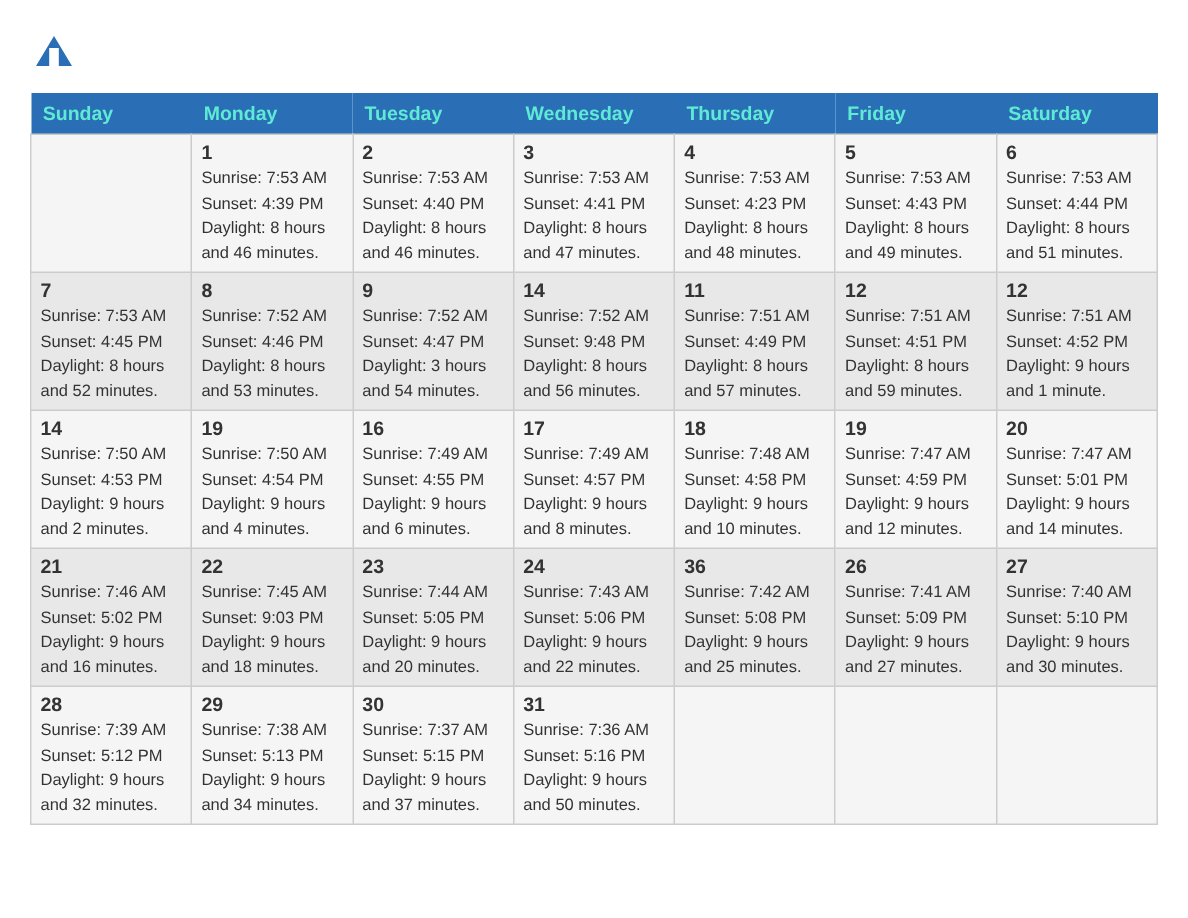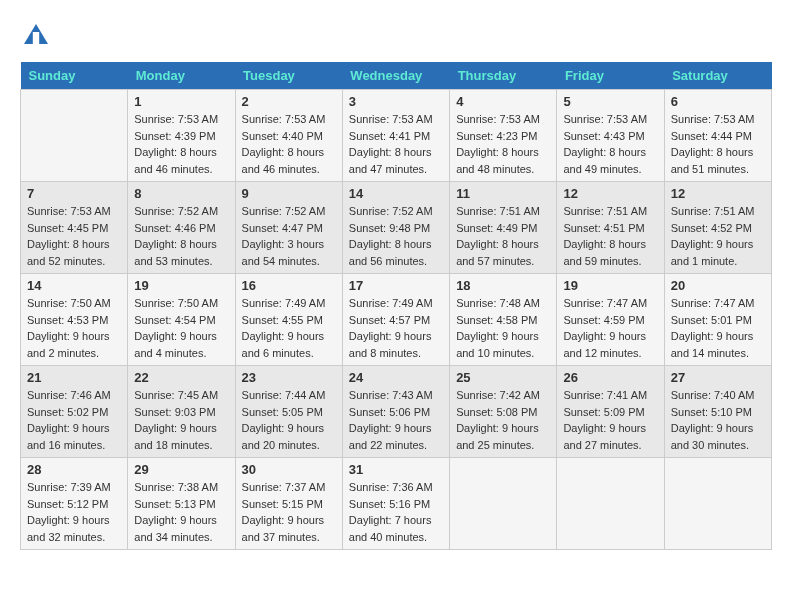--- a/index.html
+++ b/index.html
@@ -316,21 +316,21 @@
         </td>
         <td>
           <span class="day-num">24</span>
           <div class="day-info">
             <div>Sunrise: 7:43 AM</div>
             <div>Sunset: 5:06 PM</div>
             <div>Daylight: 9 hours and 22 minutes.</div>
           </div>
         </td>
         <td>
-          <span class="day-num">25</span>
+          <span class="day-num">36</span>
           <div class="day-info">
             <div>Sunrise: 7:42 AM</div>
             <div>Sunset: 5:08 PM</div>
             <div>Daylight: 9 hours and 25 minutes.</div>
           </div>
         </td>
         <td>
           <span class="day-num">26</span>
           <div class="day-info">
             <div>Sunrise: 7:41 AM</div>
@@ -370,21 +370,21 @@
             <div>Sunrise: 7:37 AM</div>
             <div>Sunset: 5:15 PM</div>
             <div>Daylight: 9 hours and 37 minutes.</div>
           </div>
         </td>
         <td>
           <span class="day-num">31</span>
           <div class="day-info">
             <div>Sunrise: 7:36 AM</div>
             <div>Sunset: 5:16 PM</div>
-            <div>Daylight: 7 hours and 40 minutes.</div>
+            <div>Daylight: 9 hours and 50 minutes.</div>
           </div>
         </td>
         <td></td>
         <td></td>
         <td></td>
       </tr>
     </tbody>
 </table>
 
 </body></html>

